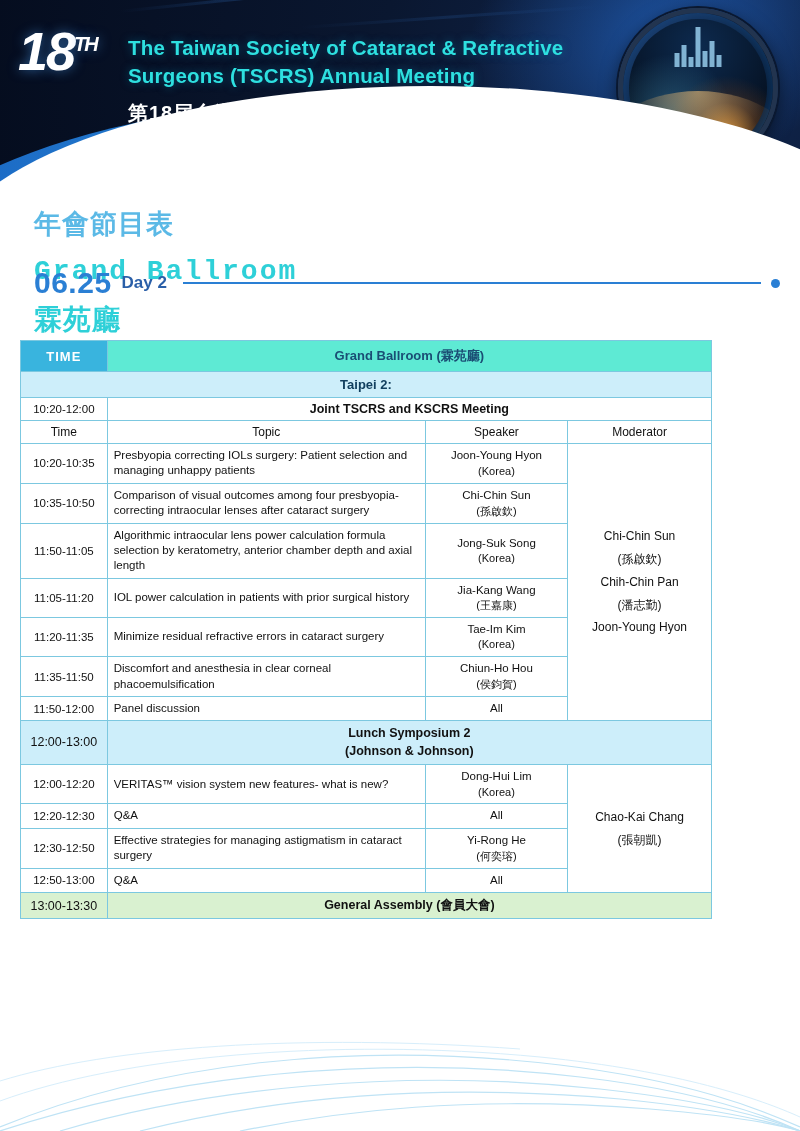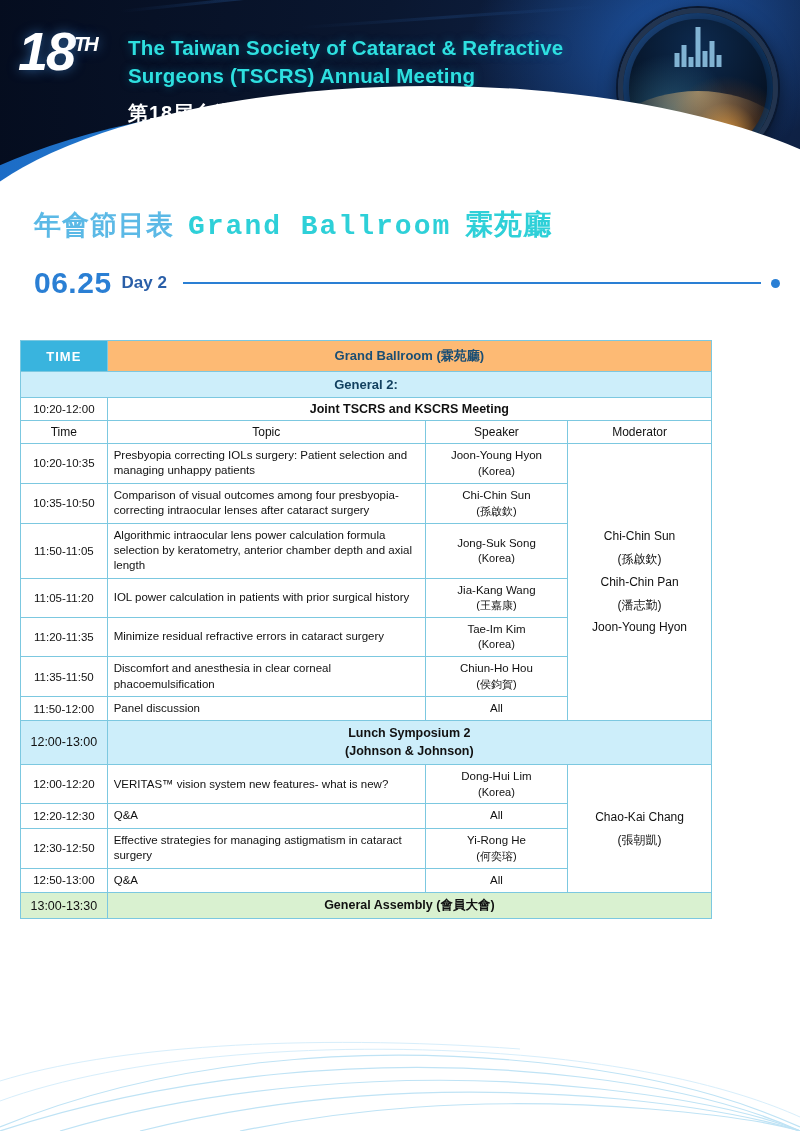--- a/index.html
+++ b/index.html
@@ -133,21 +133,21 @@
   }
   .lens .skyline {
     position:absolute; left:50%; top:14px; transform:translateX(-50%);
     display:flex; align-items:flex-end; gap:2px; opacity:.8;
   }
   .lens .skyline i { display:block; width:5px; background:#9fd8f7; }
 
   
   .heading-row {
     position:absolute; left:34px; top:206px;
-    display:flex; align-items:baseline; gap:14px;
+    display:flex; align-items:baseline; gap:14px;flex-direction:column;
   }
   .h-zh { color:#5bb9e6; font-size:27px; font-weight:bold; letter-spacing:1px;}
   .h-hall-en { color:#2ed0d8; font-size:28px; font-weight:bold; letter-spacing:2px;
                font-family:Liberation Mono, monospace;}
   .h-hall-zh { color:#2ed0d8; font-size:28px; font-weight:bold; letter-spacing:1px;}
 
   .day-row {
     position:absolute; left:34px; top:266px; right:20px;
     display:flex; align-items:center; gap:10px;
   }
@@ -168,21 +168,21 @@
     border:1px solid #7cc8e0;
     padding:4px 6px;
     vertical-align:middle;
   }
   .hdr-time {
     background:#39b4de; color:#ffffff; font-weight:bold;
     text-align:center; font-size:13px; letter-spacing:1px;
     width:88px; height:31px;
   }
   .hdr-hall {
-    background:#fdba74; color:#1a4e74; font-weight:bold;
+    background:#5eead4; color:#1a4e74; font-weight:bold;
     text-align:center; font-size:13px;
   }
   .session-row td {
     background:#cdeefa; text-align:center; font-weight:bold;
     font-size:13px; height:26px; color:#12405f;
   }
   .joint-row td.j-time { text-align:center; font-weight:normal; }
   .joint-row td.j-title { text-align:center; font-weight:bold; font-size:12.5px; }
   .colhdr td { text-align:center; font-size:12px; background:#ffffff; }
   .t-time { text-align:center; width:88px; }
@@ -300,21 +300,21 @@
   <span class="day-dot"></span>
 </div>
 
 <table class="sched">
   <tbody>
     <tr>
       <td class="hdr-time">TIME</td>
       <td class="hdr-hall" colspan="3">Grand Ballroom (霖苑廳)</td>
     </tr>
     <tr class="session-row">
-      <td colspan="4">General 2:</td>
+      <td colspan="4">Taipei 2:</td>
     </tr>
     <tr class="joint-row">
       <td class="j-time">10:20-12:00</td>
       <td class="j-title" colspan="3">Joint TSCRS and KSCRS Meeting</td>
     </tr>
     <tr class="colhdr">
       <td>Time</td>
       <td>Topic</td>
       <td>Speaker</td>
       <td>Moderator</td>

